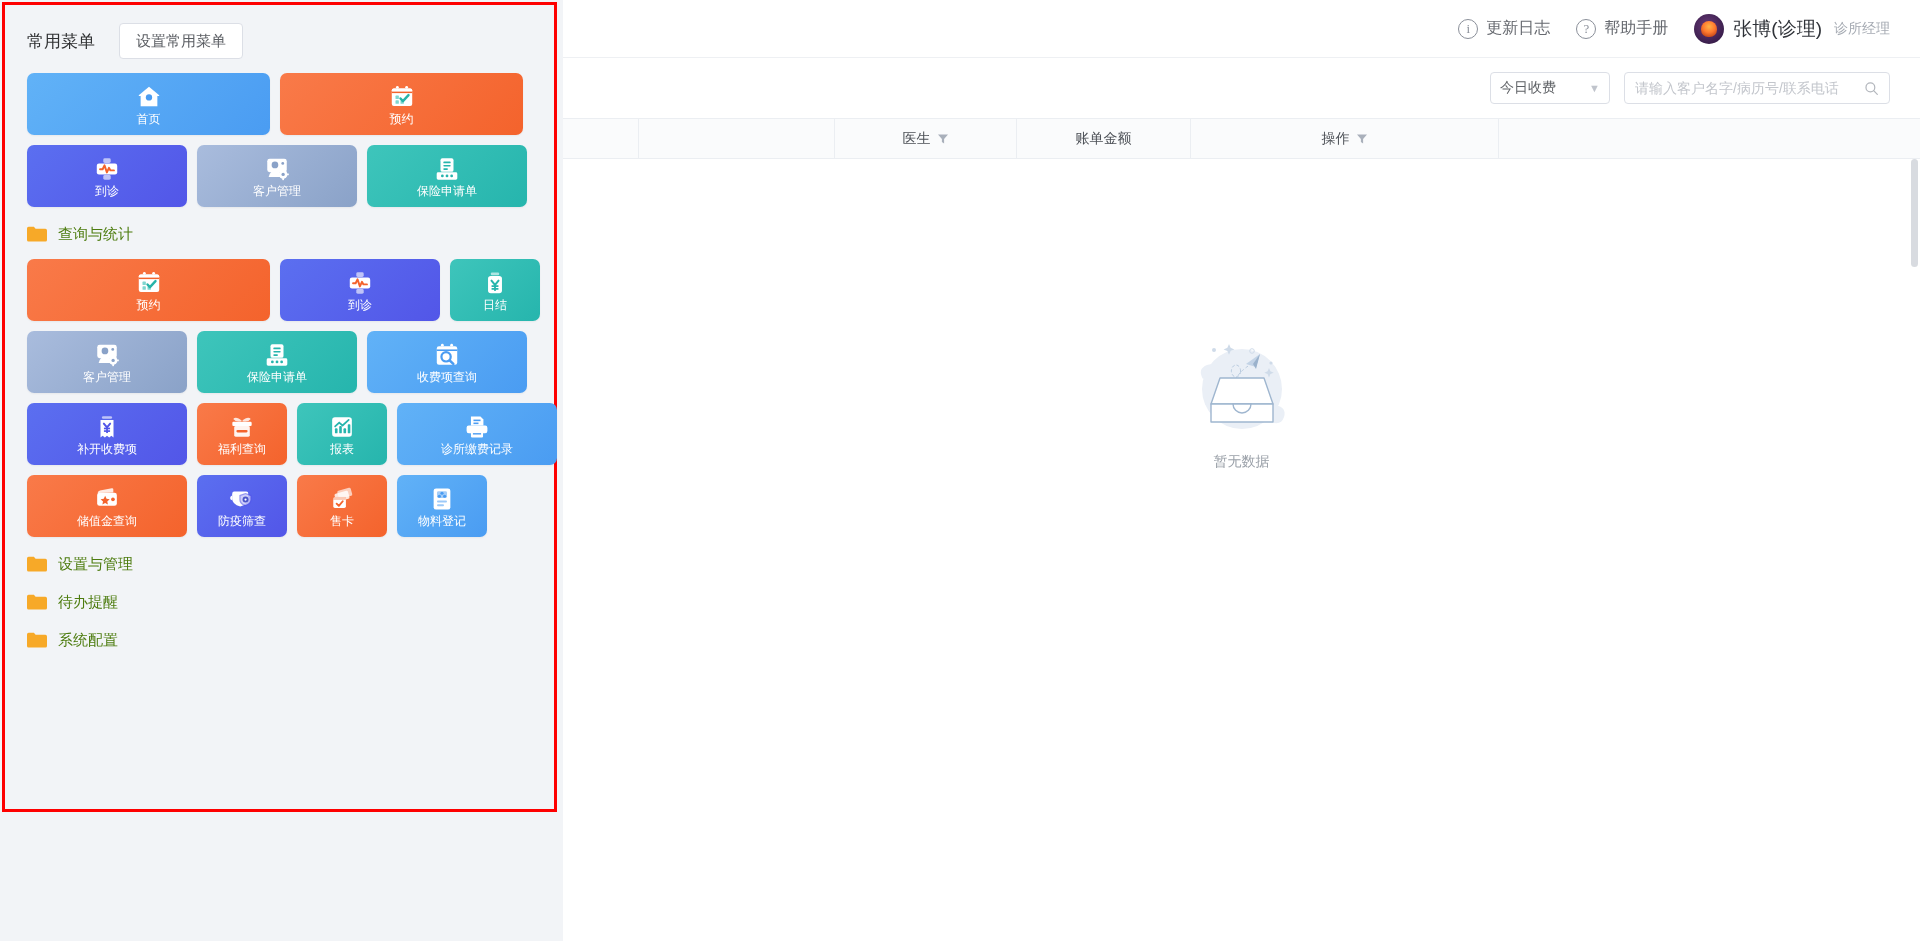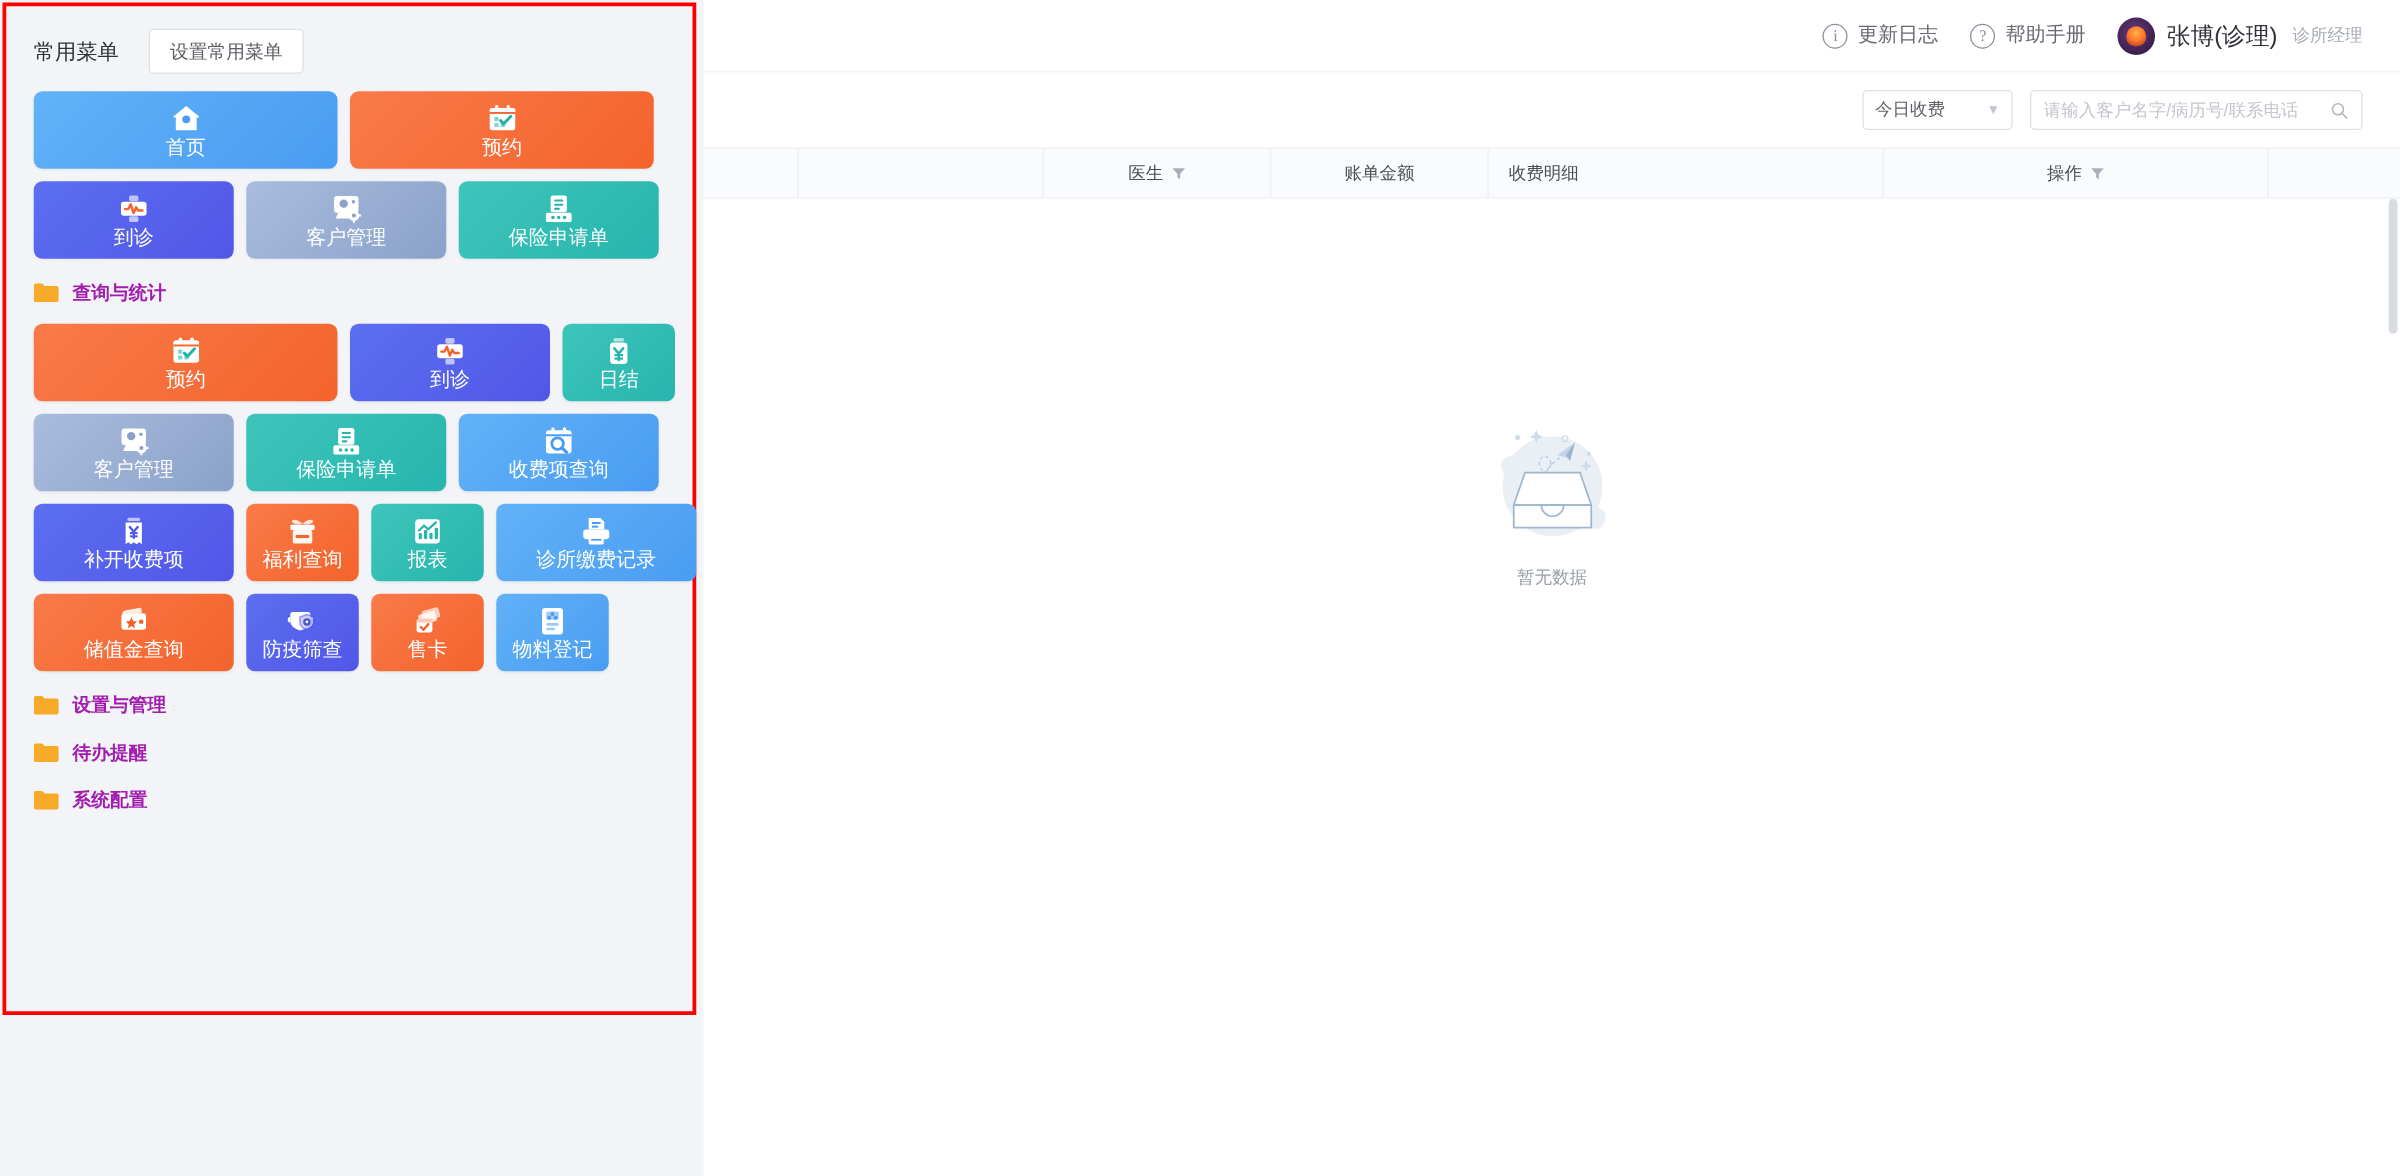--- a/index.html
+++ b/index.html
@@ -108,29 +108,29 @@
   }
 
   .grid-row { display: flex; gap: 10px; margin-bottom: 10px; }
   .tile {
     border-radius: 7px; height: 62px;
     display: flex; flex-direction: column; align-items: center; justify-content: center;
     color: #fff; cursor: pointer; position: relative; flex: none;
     box-shadow: 0 1px 2px rgba(0,0,0,0.05);
   }
   .tile .tico { width: 26px; height: 26px; margin-bottom: 3px; display:block; }
-  .tile .tlabel { font-size: 16px; color: #ffffff; line-height: 1; white-space: nowrap; }
+  .tile .tlabel { font-size: 12px; color: #ffffff; line-height: 1; white-space: nowrap; }
 
   .w-big { width: 243px; }
   .w-med { width: 160px; }
   .w-sm  { width: 90px; }
 
   .folder-row { display: flex; align-items: center; height: 34px; margin-top: 4px; cursor: pointer; }
   .folder-ico { width: 20px; height: 16px; margin-right: 11px; flex: none; }
-  .folder-lbl { font-size: 15px; color: #a21caf; font-weight: bold; }
+  .folder-lbl { font-size: 15px; color: #4d7c0f; }
   .section-row { display: flex; align-items: center; height: 34px; margin: 2px 0 8px 0; }
 
   .arrail-logo {
     border: 1.5px solid rgba(255,255,255,.85); border-radius: 2px;
     padding: 2px 10px 1px 10px; margin-bottom: 2px;
     display: flex; flex-direction: column; align-items: center;
   }
   .arrail-main { font-size: 16px; font-weight: bold; letter-spacing: 1.2px; color: #fff; line-height: 1.05; }
   .arrail-sub { font-size: 6px; color: #fff; letter-spacing: .5px; transform: scale(.95); }
 </style>
@@ -180,23 +180,20 @@
           <span></span>
         </div>
         <div class="th" style="width: 182px;">
           <span>医生</span>
           <svg class="filter-ico" viewBox="0 0 12 12">
             <path d="M1 1.6h10l-3.9 4.5v4.3l-2.2-1.4v-2.9z" fill="#a9b0bb"></path>
           </svg>
         </div>
         <div class="th" style="width: 174px;">
           <span>账单金额</span>
-        </div>
-        <div class="th left" style="width: 316px;">
-          <span>收费明细</span>
         </div>
         <div class="th" style="width: 308px;">
           <span>操作</span>
           <svg class="filter-ico" viewBox="0 0 12 12">
             <path d="M1 1.6h10l-3.9 4.5v4.3l-2.2-1.4v-2.9z" fill="#a9b0bb"></path>
           </svg>
         </div>
       </div>
     <div class="tbody">
       <div class="vscroll"></div>

